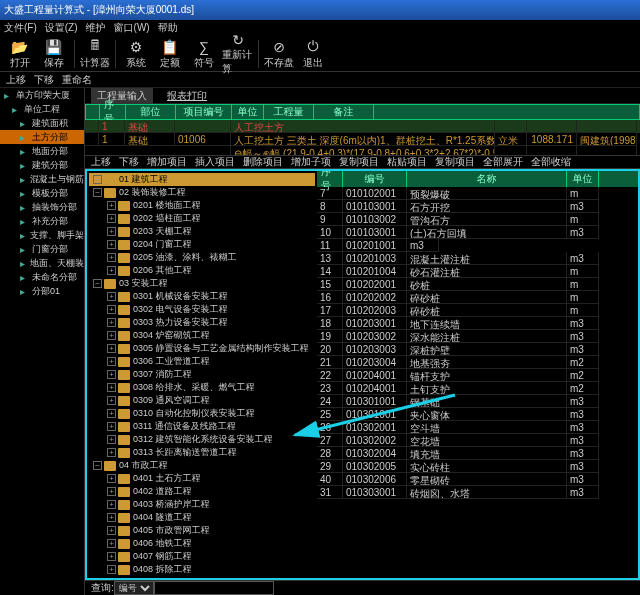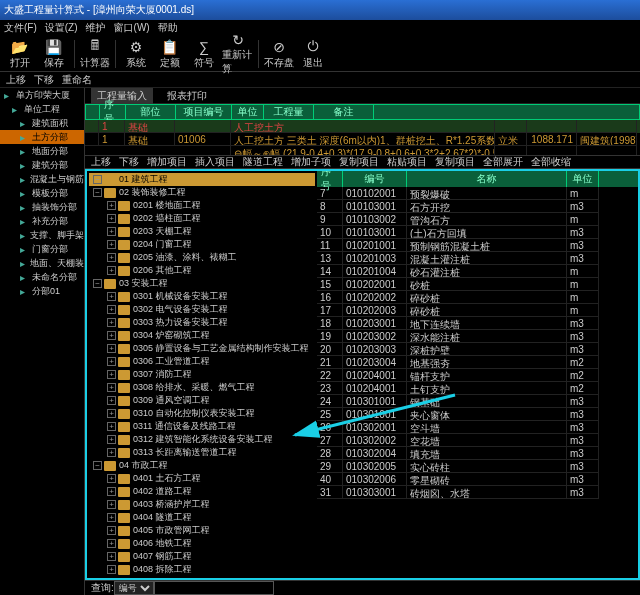--- a/index.html
+++ b/index.html
@@ -114,21 +114,21 @@
       <div class="tree-node" style="padding-left:20px"><span class="ico">▸</span>补充分部</div>
       <div class="tree-node" style="padding-left:20px"><span class="ico">▸</span>支撑、脚手架</div>
       <div class="tree-node" style="padding-left:20px"><span class="ico">▸</span>门窗分部</div>
       <div class="tree-node" style="padding-left:20px"><span class="ico">▸</span>地面、天棚装</div>
       <div class="tree-node" style="padding-left:20px"><span class="ico">▸</span>未命名分部</div>
       <div class="tree-node" style="padding-left:20px"><span class="ico">▸</span>分部01</div>
     </div>
   <div class="right">
     <div class="subtoolbar">
       <span style="background:#333;padding:1px 6px;">工程量输入</span>
-      <span style="padding:1px 6px;">报表打印</span>
+      <span style="padding:1px 6px;text-decoration:underline;">报表打印</span>
     </div>
     <div class="grid-header" id="ghead">
         <div class="gh" style="width:14px"></div>
         <div class="gh" style="width:26px">序号</div>
         <div class="gh" style="width:50px">部位</div>
         <div class="gh" style="width:56px">项目编号</div>
         <div class="gh" style="width:32px">单位</div>
         <div class="gh" style="width:50px">工程量</div>
         <div class="gh" style="width:60px">备注</div>
       </div>
@@ -159,21 +159,21 @@
           <div class="gc" style="width:32px"></div>
           <div class="gc num" style="width:50px"></div>
           <div class="gc" style="width:60px"></div>
         </div>
       </div>
     <div class="midtoolbar" id="midtb">
         <span>上移</span>
         <span>下移</span>
         <span>增加项目</span>
         <span>插入项目</span>
-        <span>隧道工程</span>
+        <span>删除项目</span>
         <span>增加子项</span>
         <span>复制项目</span>
         <span>粘贴项目</span>
         <span>复制项目</span>
         <span>全部展开</span>
         <span>全部收缩</span>
       </div>
     <div class="lower">
       <div class="cat-tree" id="cattree">
           <div class="ct hl" style="padding-left:4px"><span class="pm">−</span><span class="fldr"></span>01 建筑工程</div>
@@ -236,21 +236,20 @@
             </div>
             <div class="igrow">
               <div class="igc" style="width:26px">10</div>
               <div class="igc" style="width:64px">010103001</div>
               <div class="igc" style="width:160px">(土)石方回填</div>
               <div class="igc" style="width:32px">m3</div>
             </div>
             <div class="igrow">
               <div class="igc" style="width:26px">11</div>
               <div class="igc" style="width:64px">010201001</div>
-              <div class="igc" style="width:160px">预制钢筋混凝土桩</div>
               <div class="igc" style="width:32px">m3</div>
             </div>
             <div class="igrow">
               <div class="igc" style="width:26px">13</div>
               <div class="igc" style="width:64px">010201003</div>
               <div class="igc" style="width:160px">混凝土灌注桩</div>
               <div class="igc" style="width:32px">m3</div>
             </div>
             <div class="igrow">
               <div class="igc" style="width:26px">14</div>

